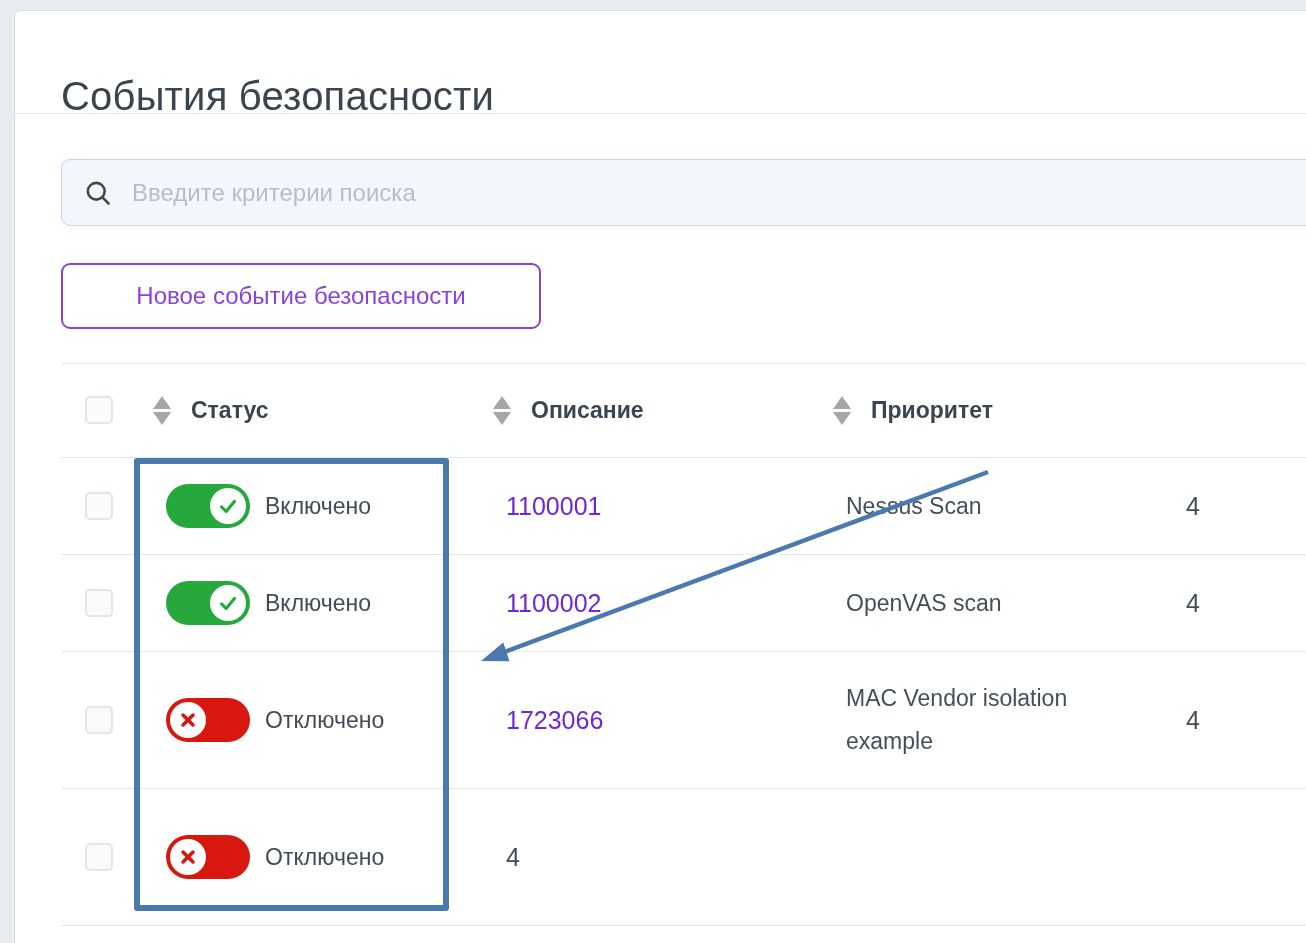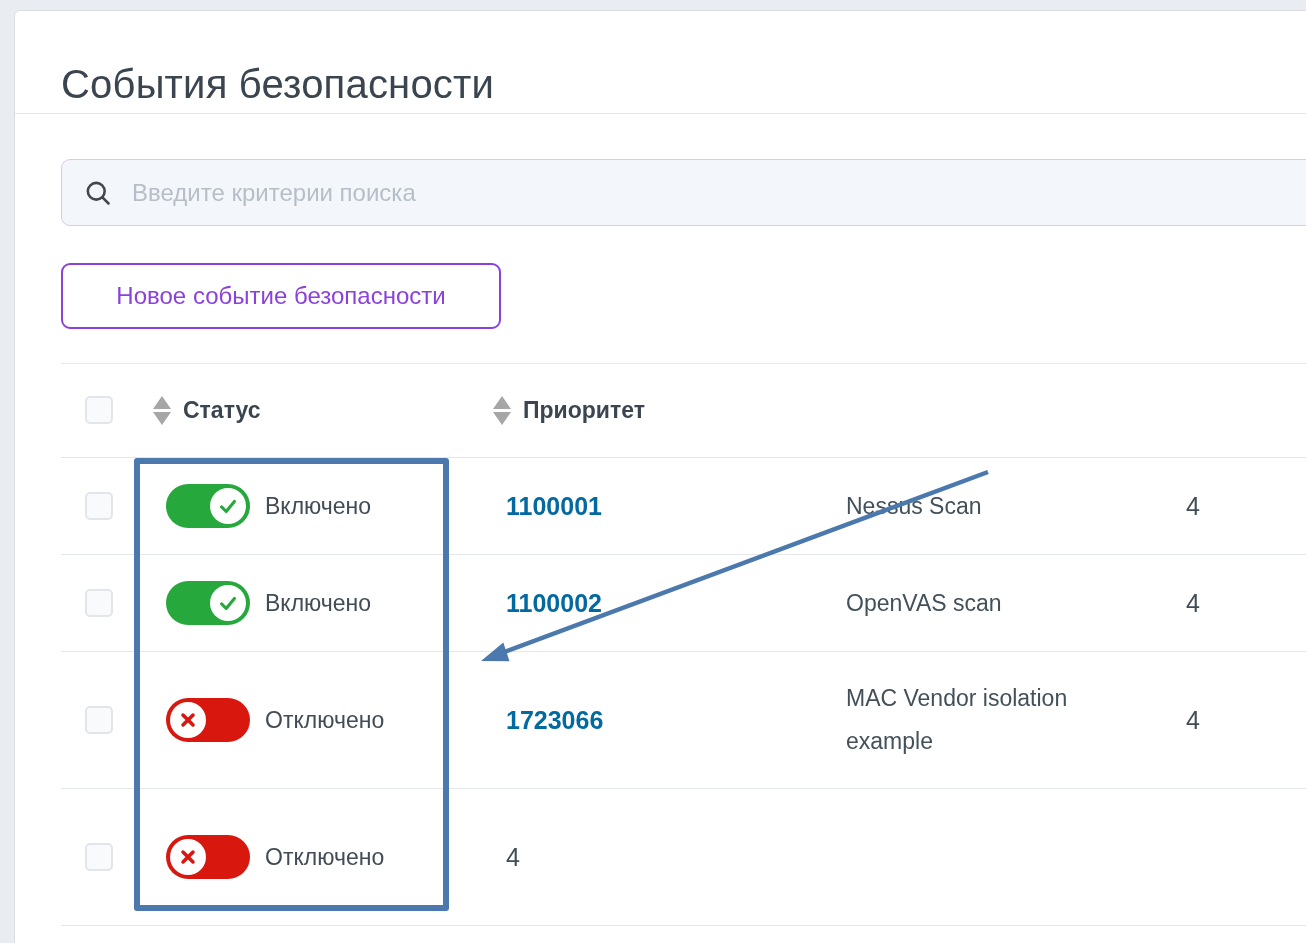--- a/index.html
+++ b/index.html
@@ -8,42 +8,42 @@
     background:#e9edf2;
     font-family:"Liberation Sans", sans-serif;
     color:#3d4852;
   }
   .card{
     position:absolute;left:14px;top:10px;width:1400px;height:1000px;
     background:#ffffff;border:1px solid #d9dde2;border-radius:6px 6px 0 0;
     box-sizing:border-box;
   }
   .page-title{
-    position:absolute;left:46px;top:24px;
+    position:absolute;left:46px;top:36px;
     font-size:40px;font-weight:500;color:#3b4550;letter-spacing:.2px;
   }
   .title-divider{
     position:absolute;left:0;top:102px;width:100%;height:1px;background:#e3e6ea;
   }
   
   .search-box{
     position:absolute;left:46px;top:148px;width:1292px;height:67px;
     background:#f3f6fa;border:1px solid #dcc9f2;border-radius:9px;
     box-sizing:border-box;display:flex;align-items:center;padding:0 22px;
   }
   .search-box svg{flex:0 0 auto;margin-right:18px;}
   .search-input{
     flex:1;border:none;outline:none;background:transparent;
     font-family:"Liberation Sans", sans-serif;
     font-size:24px;color:#3d4852;
   }
   .search-input::placeholder{color:#b7bec8;opacity:1;}
   
   .new-event-btn{
-    position:absolute;left:46px;top:252px;width:440px;height:66px;
+    position:absolute;left:46px;top:252px;width:480px;height:66px;
     background:#ffffff;border:2px solid #8b42dd;border-radius:9px;
     color:#8b42dd;font-size:24px;font-family:"Liberation Sans", sans-serif;
     cursor:pointer;box-sizing:border-box;
   }
   .pre-table-divider{
     position:absolute;left:46px;top:352px;width:1292px;height:1px;background:#e3e6ea;
   }
   
   .table{position:absolute;left:46px;top:352px;width:1292px;}
   .tr{
@@ -53,33 +53,33 @@
     border-bottom:1px solid #e5e8eb;
   }
   .tr.head{height:94px;border-bottom:1px solid #e4e7ea;}
   .cell{box-sizing:border-box;}
   .cell.check{padding-left:24px;}
   .cell.pad{padding-left:13px;}
   .checkbox{
     width:28px;height:28px;border-radius:5px;
     background:#f8fafb;border:2px solid #e2e6ea;box-sizing:border-box;
   }
-  .th{display:flex;align-items:center;gap:12px;font-size:23px;font-weight:700;color:#3b4550;white-space:nowrap;}
+  .th{display:flex;align-items:center;gap:20px;font-size:23px;font-weight:700;color:#3b4550;white-space:nowrap;}
   .sort{display:inline-flex;flex-direction:column;gap:3px;}
   .tri{width:0;height:0;border-left:9px solid transparent;border-right:9px solid transparent;}
   .tri.up{border-bottom:13px solid #a6a6a6;}
   .tri.down{border-top:13px solid #a6a6a6;}
   .sort-asc .tri.up{border-bottom-color:#141414;}
   .sort-asc .tri.down{border-top-color:#b5b5b5;}
   
   .row-1line{height:96px;}
   .row-2line{height:136px;}
   .status-cell{display:flex;align-items:center;gap:15px;}
   .status-label{font-size:23px;color:#414c56;}
-  .id-cell{font-size:25px;font-weight:700;color:#0369a1;}
+  .id-cell{font-size:25px;font-weight:400;color:#6d28d9;}
   .desc-cell{font-size:23px;color:#43505a;line-height:43px;max-width:300px;}
   .prio-cell{font-size:25px;color:#414c56;}
   
   .toggle{position:relative;width:84px;height:44px;border-radius:22px;flex:0 0 auto;}
   .toggle.on{background:var(--green,#26a83d);}
   .toggle.off{background:var(--red,#d8170e);}
   .knob{
     position:absolute;top:4px;width:36px;height:36px;border-radius:50%;background:#ffffff;
     display:flex;align-items:center;justify-content:center;
   }
@@ -122,20 +122,27 @@
             <i class="tri up"></i>
             <i class="tri down"></i>
           </span>
         <span>Статус</span>
       </div>
       <div class="cell th sort-none">
         <span class="sort">
             <i class="tri up"></i>
             <i class="tri down"></i>
           </span>
+        <span>Описание</span>
+      </div>
+      <div class="cell th sort-none">
+        <span class="sort">
+            <i class="tri up"></i>
+            <i class="tri down"></i>
+          </span>
         <span>Приоритет</span>
       </div>
     </div>
     <div>
   <div class="tr row-1line">
     <div class="cell check">
       <div class="checkbox"></div>
     </div>
     <div class="cell pad status-cell">
       <div class="toggle on">

